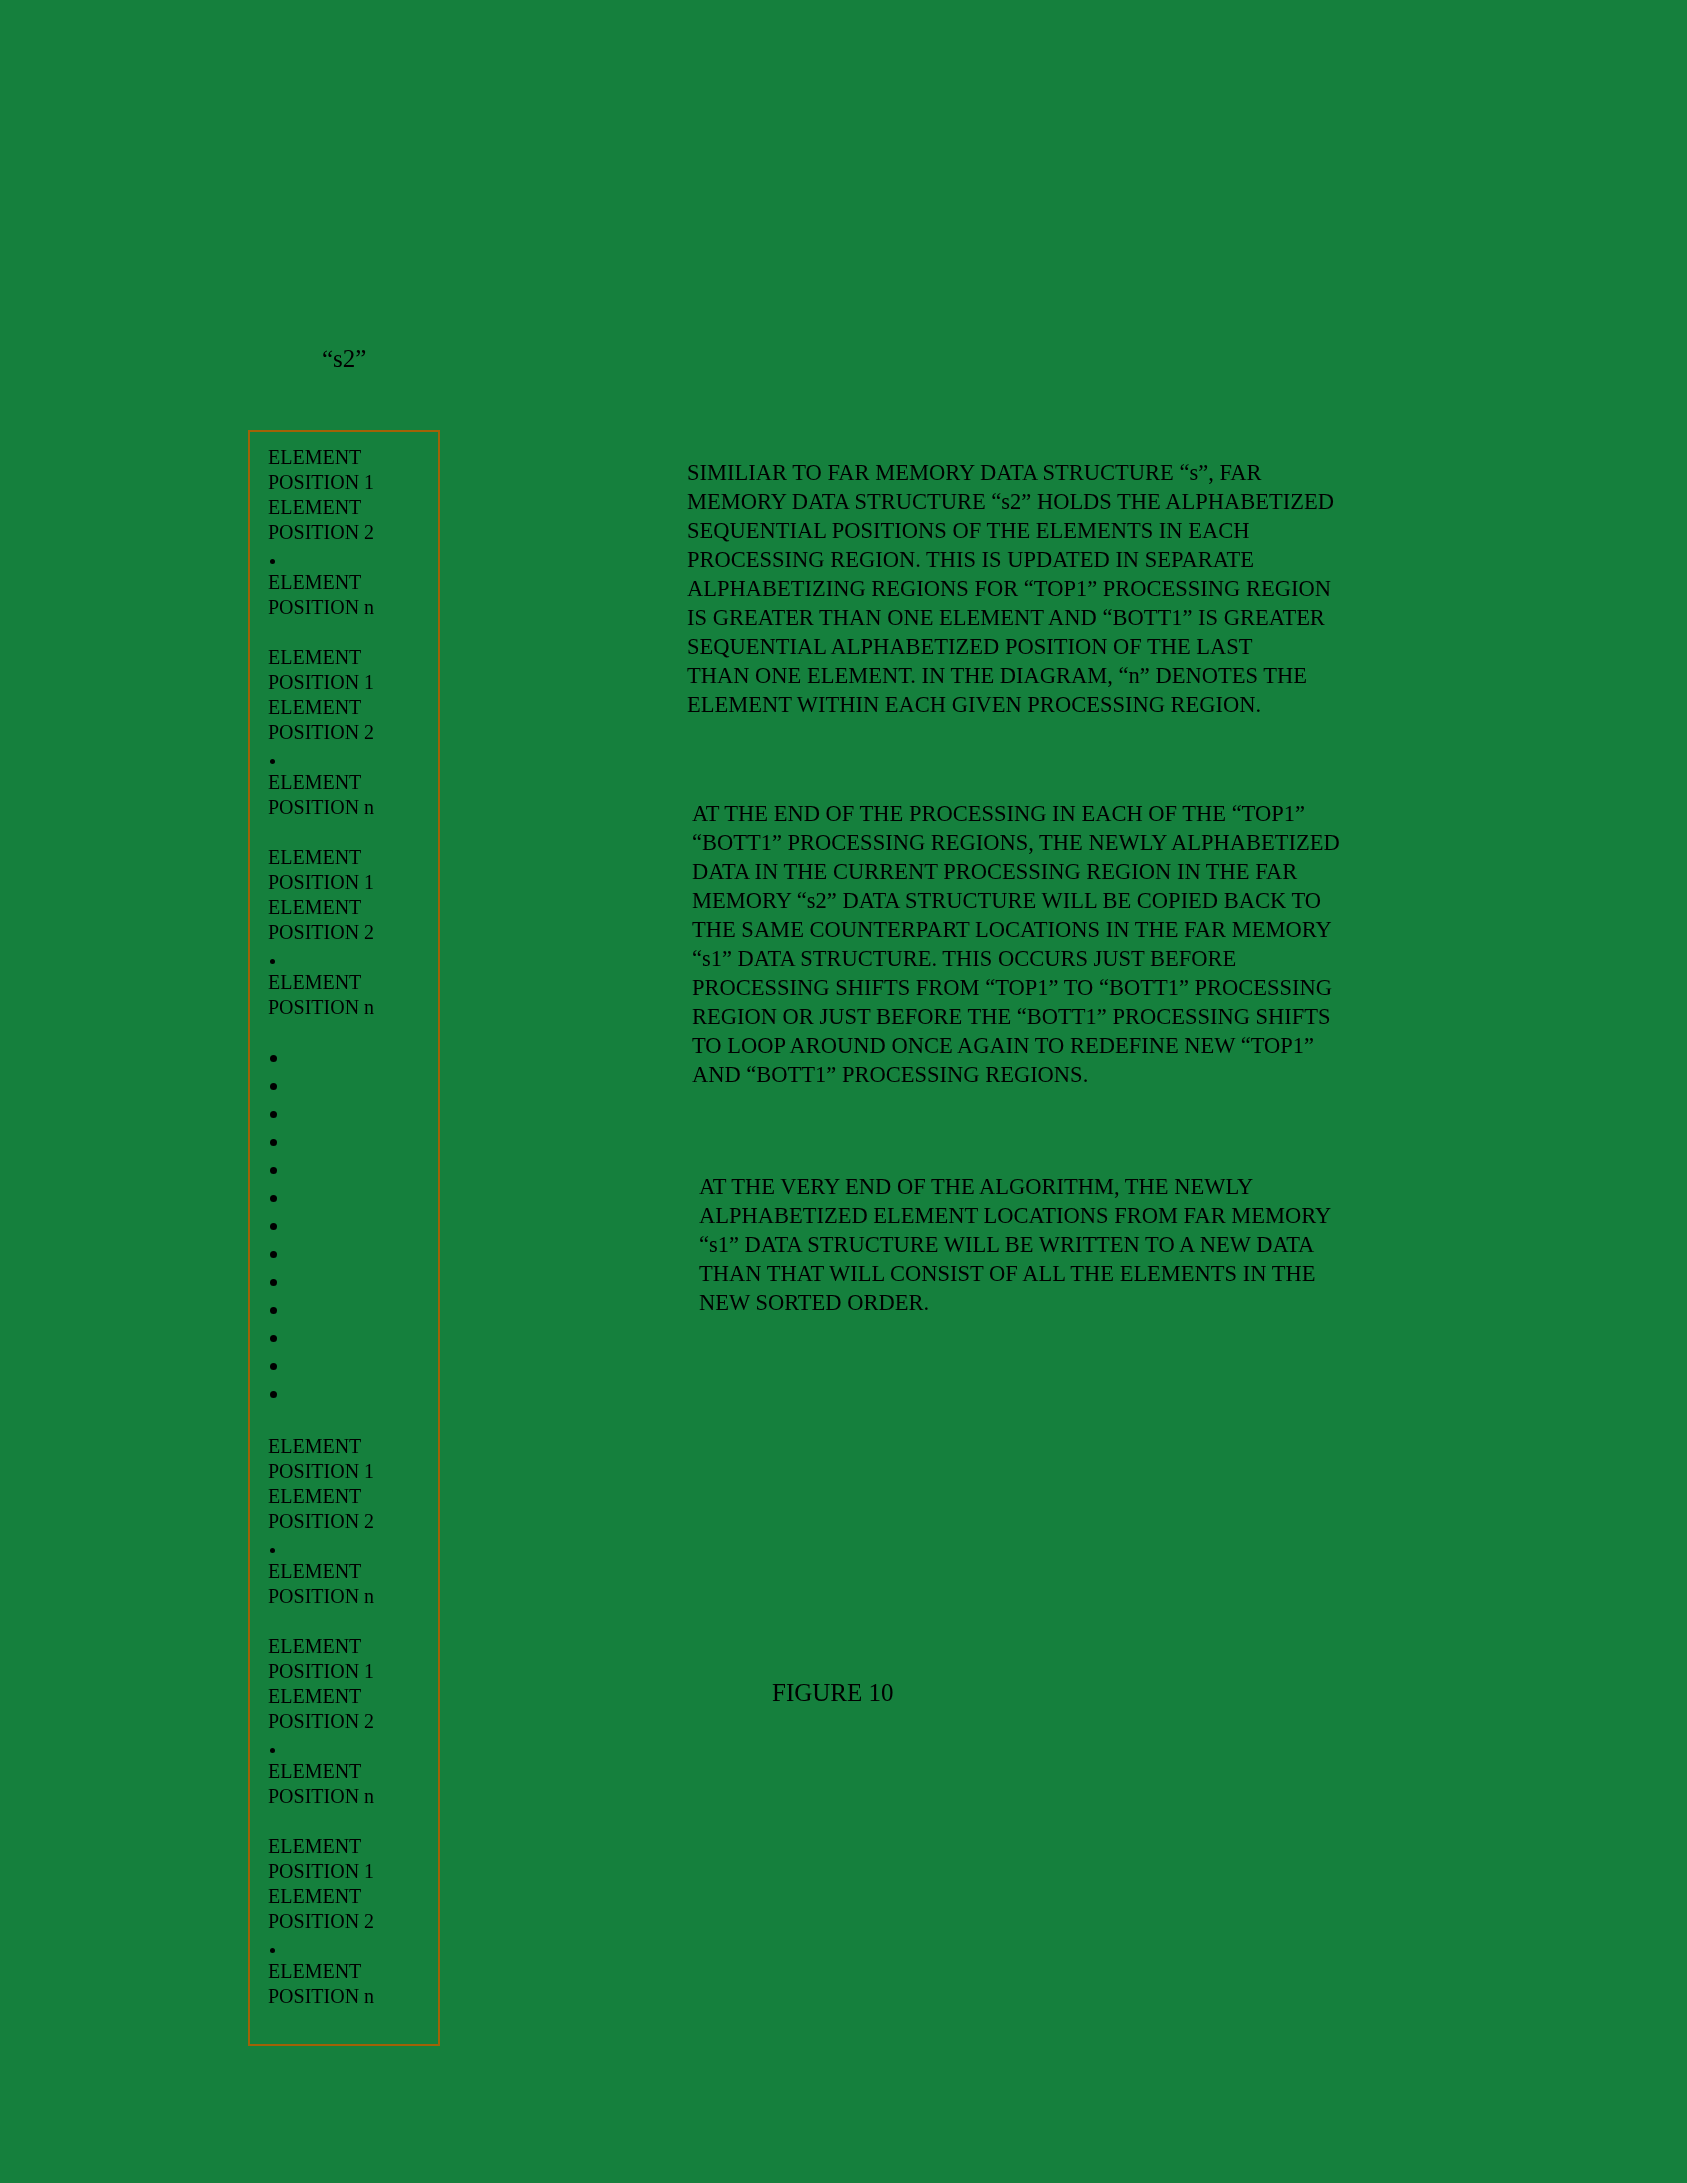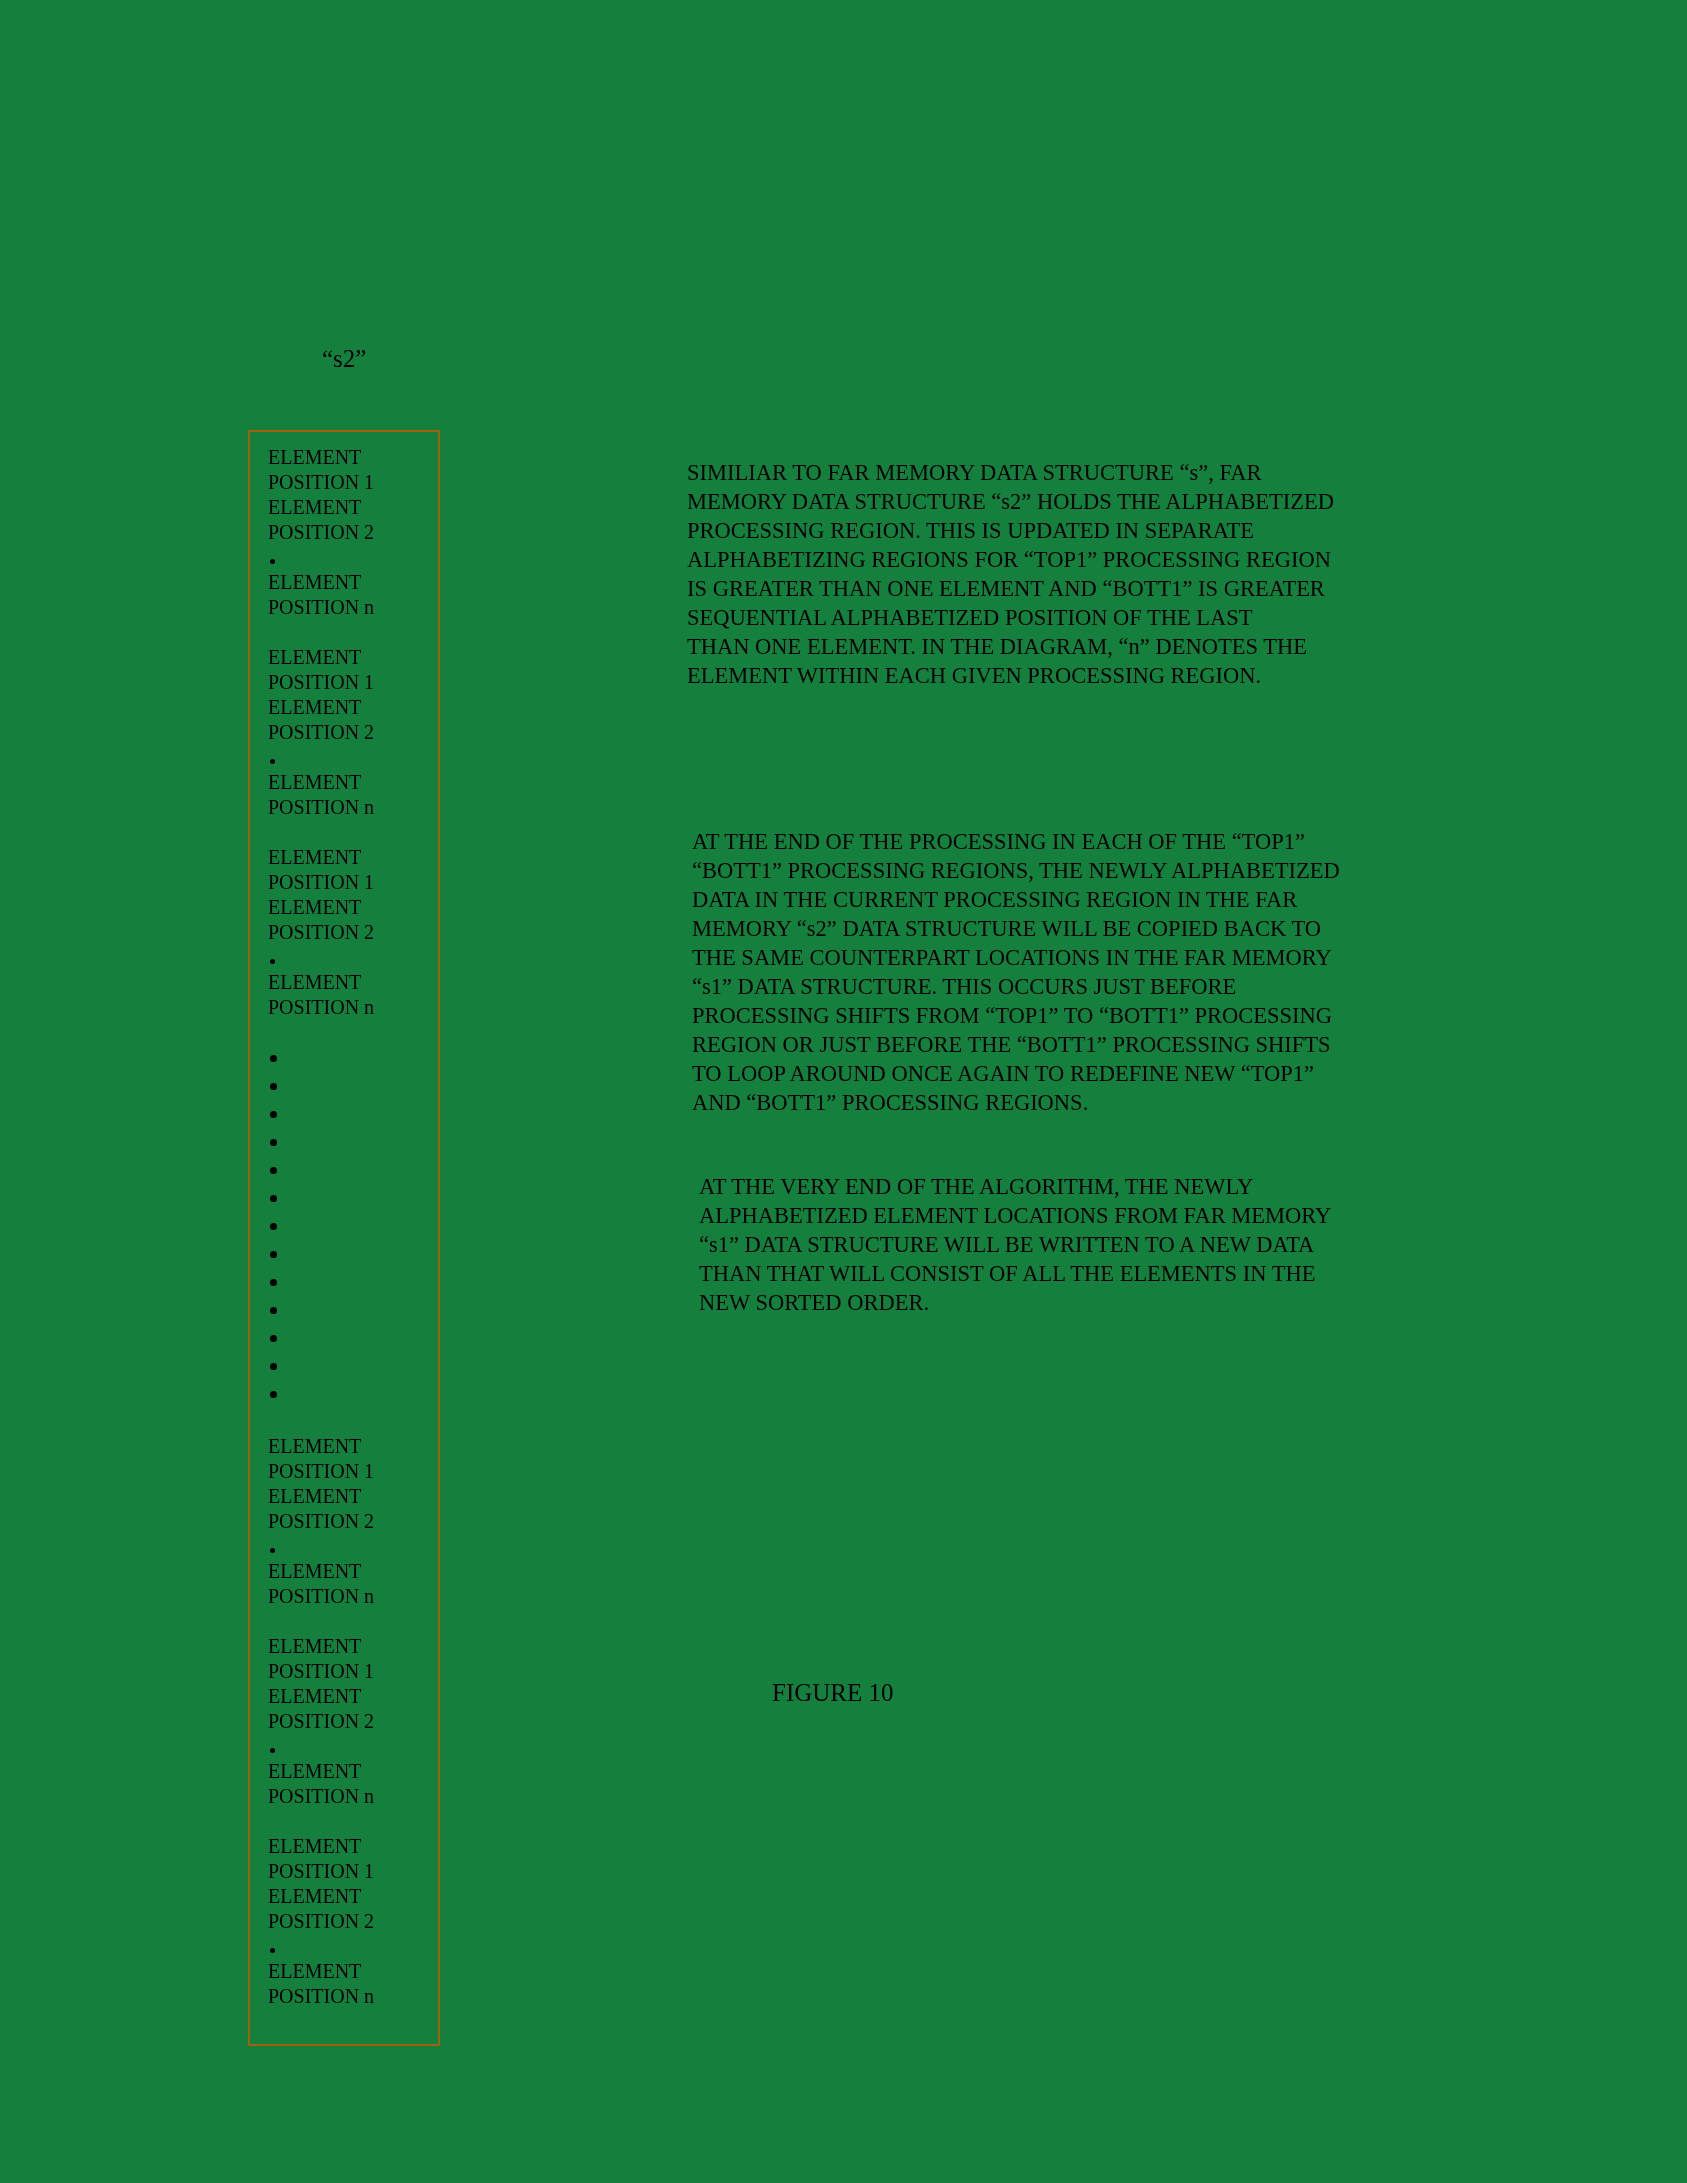--- a/index.html
+++ b/index.html
@@ -29,21 +29,21 @@
   .dot-line-big { height:28px; position:relative; }
   .dot-big {
     position:absolute; left:2px; top:10px;
     width:7.3px; height:7.3px; background:#000; border-radius:50%;
   }
   .para {
     position:absolute; font-size:22.5px; line-height:29px; white-space:nowrap;
   }
   .para .pline { height:29px; }
   .para-1 { left:687px; top:458px; }
-  .para-2 { left:692px; top:799px;margin-top:28px; }
+  .para-2 { left:692px; top:799px; }
   .para-3 { left:699px; top:1172px; }
   .figure-caption {
     position:absolute; left:772px; top:1680px;
     font-size:25px; line-height:26.5px; white-space:nowrap;
   }
 </style>
 </head>
 <body>
 
 <div class="page">
@@ -148,20 +148,21 @@
       <div class="dot-line-small">
         <span class="dot-small"></span>
       </div>
       <div class="line">ELEMENT</div>
       <div class="line">POSITION n</div>
     </div>
 
   <div class="para para-1" id="para-0">
       <div class="pline">SIMILIAR TO FAR MEMORY DATA STRUCTURE “s”, FAR</div>
       <div class="pline">MEMORY DATA STRUCTURE “s2” HOLDS THE ALPHABETIZED</div>
+      <div class="pline">SEQUENTIAL POSITIONS OF THE ELEMENTS IN EACH</div>
       <div class="pline">PROCESSING REGION. THIS IS UPDATED IN SEPARATE</div>
       <div class="pline">ALPHABETIZING REGIONS FOR “TOP1” PROCESSING REGION</div>
       <div class="pline">IS GREATER THAN ONE ELEMENT AND “BOTT1” IS GREATER</div>
       <div class="pline">SEQUENTIAL ALPHABETIZED POSITION OF THE LAST</div>
       <div class="pline">THAN ONE ELEMENT. IN THE DIAGRAM, “n” DENOTES THE</div>
       <div class="pline">ELEMENT WITHIN EACH GIVEN PROCESSING REGION.</div>
     </div>
 
   <div class="para para-2" id="para-1">
       <div class="pline">AT THE END OF THE PROCESSING IN EACH OF THE “TOP1”</div>

